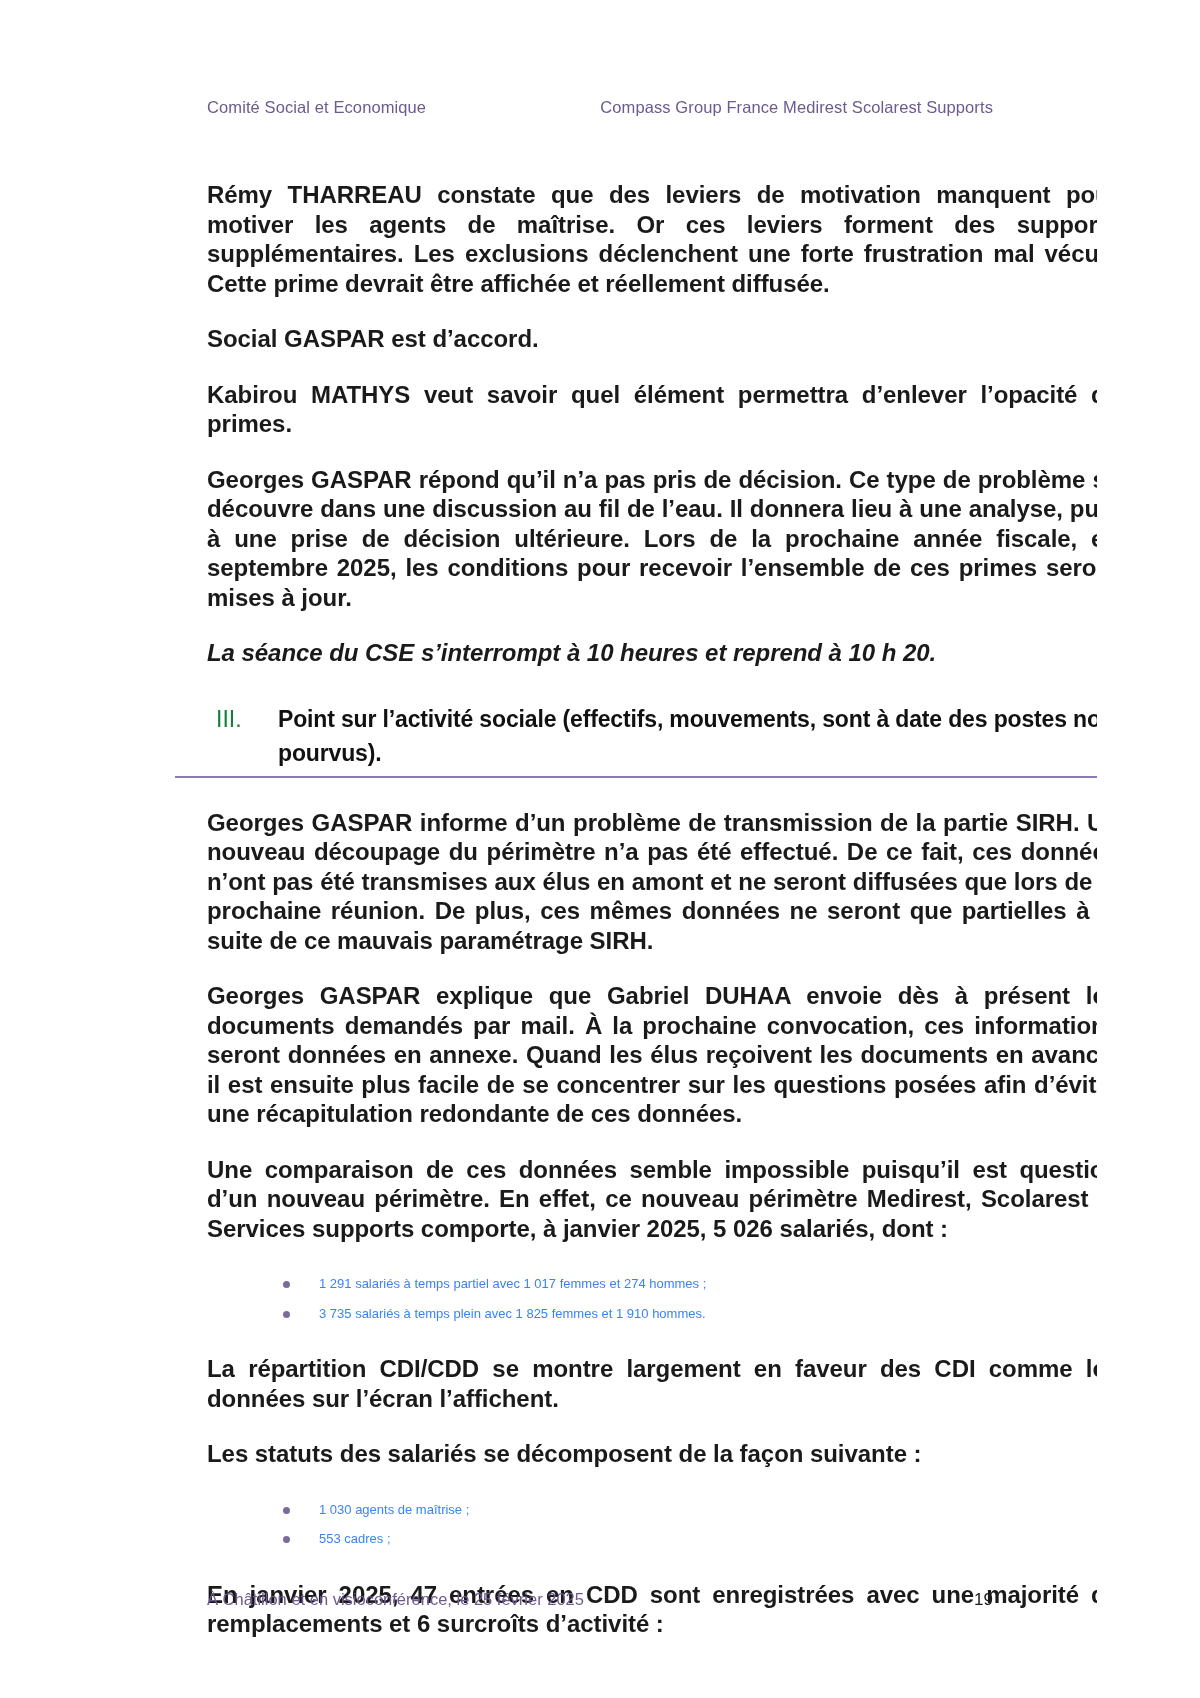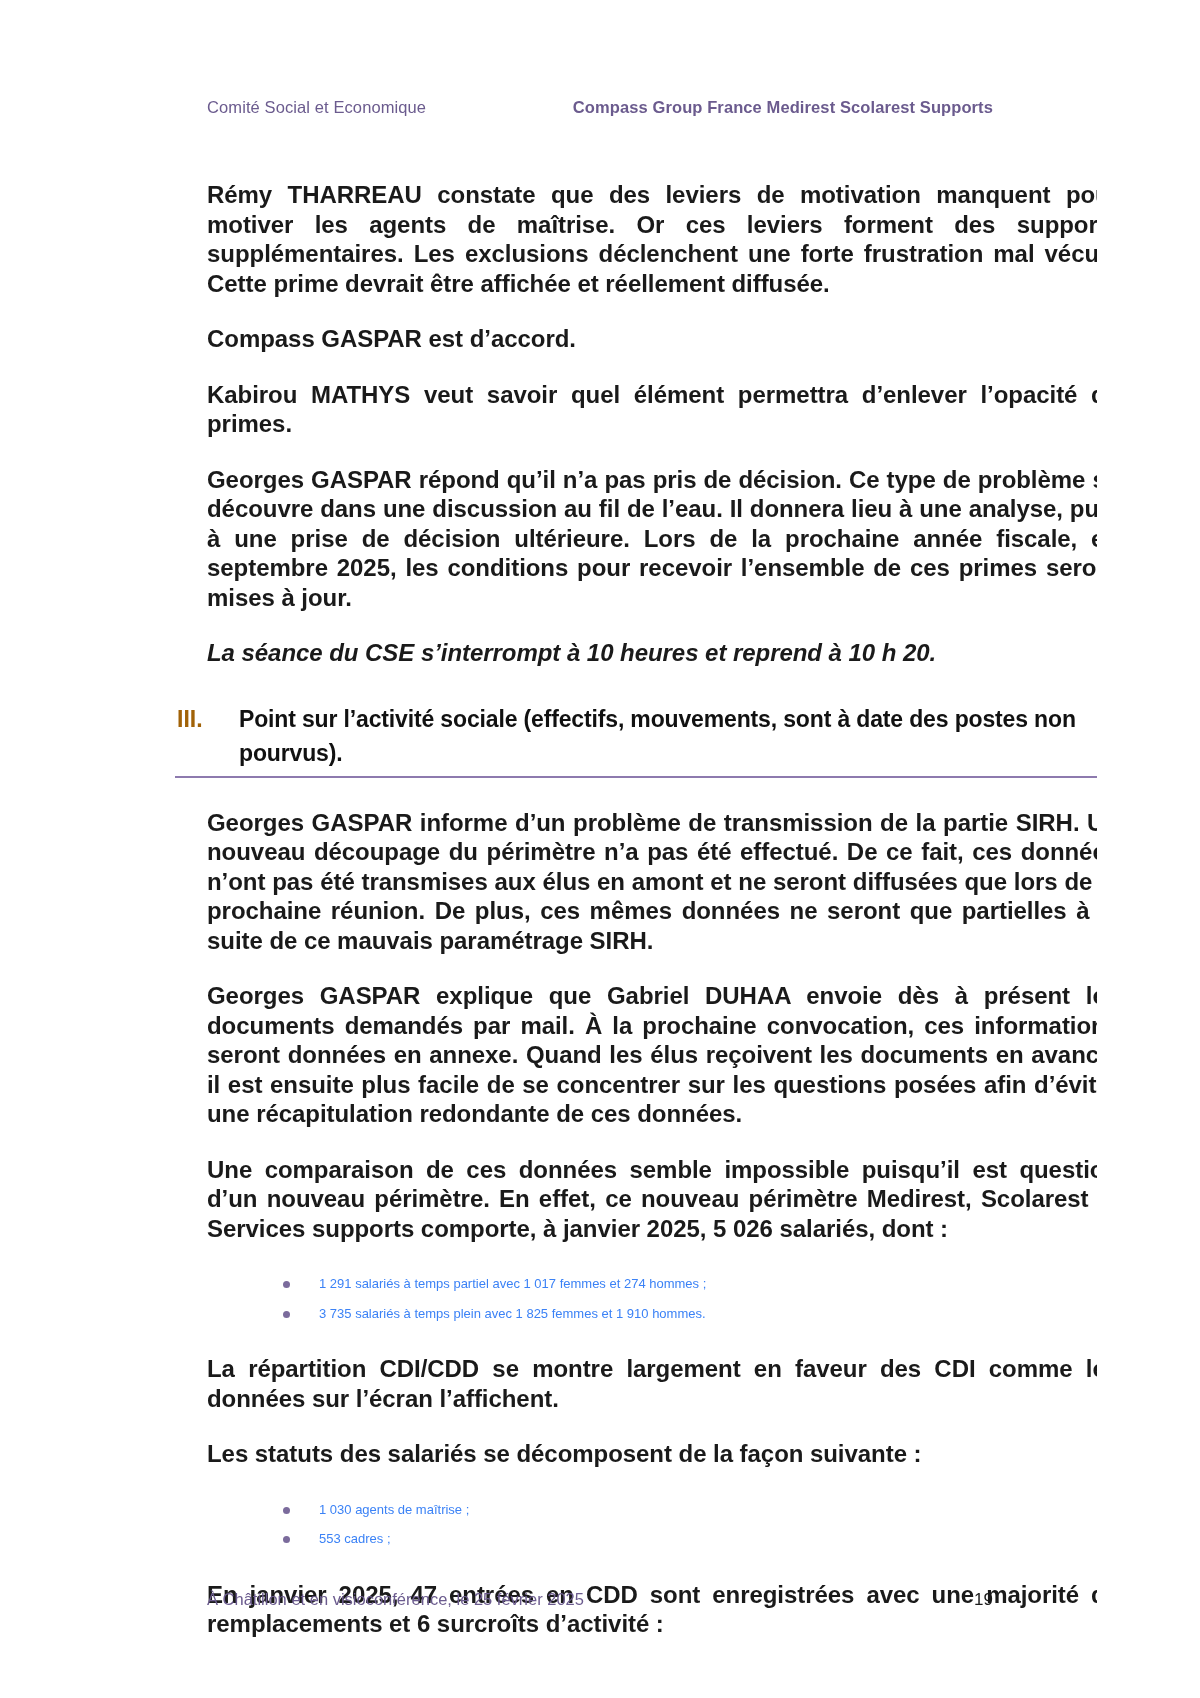--- a/index.html
+++ b/index.html
@@ -31,21 +31,21 @@
     display: flex;
     justify-content: space-between;
     align-items: baseline;
     font-size: 16.5px;
     line-height: 1.2;
     color: #6b5b8e;
     letter-spacing: .1px;
     white-space: nowrap;
   }
   .doc-header .left  { text-align: left; }
-  .doc-header .right { text-align: right; font-weight: bold; }
+  .doc-header .right { text-align: right; }
 
   
   .content {
     position: absolute;
     top: 180px;
     left: 104px;
     width: 912px;
   }
 
   p.para {
@@ -70,24 +70,25 @@
     border-bottom: 2.5px solid #8d7aae;
     display: flex;
     align-items: flex-start;
     margin-left: -32px;
     width: 944px;
     box-sizing: border-box;
   }
   .section-heading .num {
     flex: 0 0 62px;
     font-size: 23px;
-    font-weight: bold;
-    color: #a16207;
+    font-weight: normal;
+    color: #15803d;
     line-height: 34px;
     padding-left: 2px;
+    margin-left: 39px;
   }
   .section-heading .htext {
     flex: 1 1 auto;
     font-size: 23px;
     font-weight: bold;
     color: #111111;
     line-height: 34px;
     letter-spacing: -0.15px;
   }
 
@@ -143,21 +144,21 @@
 
   <div class="doc-header">
     <span class="left">Comité Social et Economique</span>
     <span class="right">Compass Group France Medirest Scolarest Supports</span>
   </div>
 
   <div class="content">
 
     <p class="para">Rémy THARREAU constate que des leviers de motivation manquent pour motiver les agents de maîtrise. Or ces leviers forment des supports supplémentaires. Les exclusions déclenchent une forte frustration mal vécue. Cette prime devrait être affichée et réellement diffusée.</p>
 
-    <p class="para">Compass GASPAR est d’accord.</p>
+    <p class="para">Social GASPAR est d’accord.</p>
 
     <p class="para">Kabirou MATHYS veut savoir quel élément permettra d’enlever l’opacité de primes.</p>
 
     <p class="para">Georges GASPAR répond qu’il n’a pas pris de décision. Ce type de problème se découvre dans une discussion au fil de l’eau. Il donnera lieu à une analyse, puis à une prise de décision ultérieure. Lors de la prochaine année fiscale, en septembre 2025, les conditions pour recevoir l’ensemble de ces primes seront mises à jour.</p>
 
     <p class="para italic">La séance du CSE s’interrompt à 10 heures et reprend à 10 h 20.</p>
 
     <div class="section-heading">
       <span class="num">III.</span>
       <span class="htext">Point sur l’activité sociale (effectifs, mouvements, sont à date des postes non pourvus).</span>

